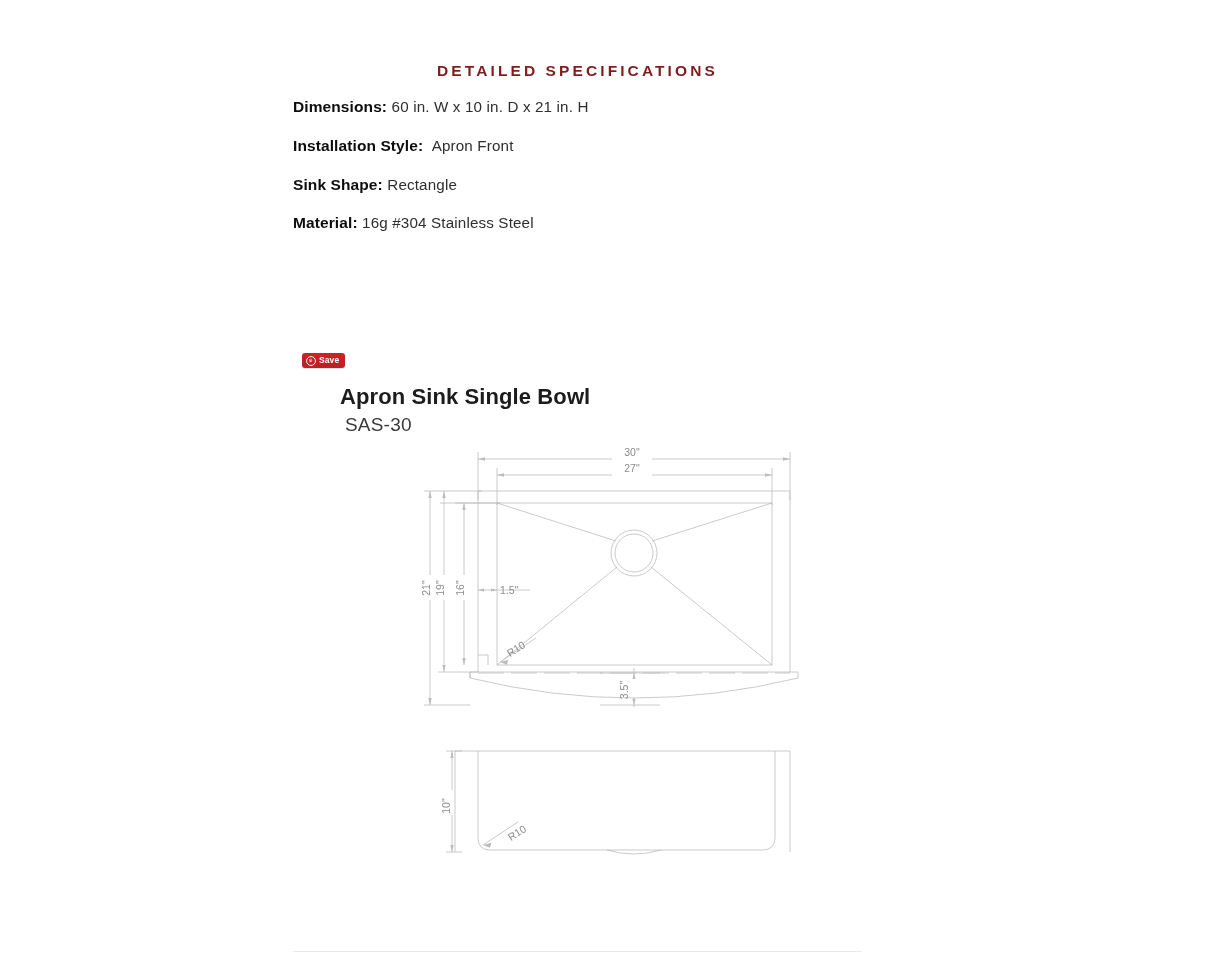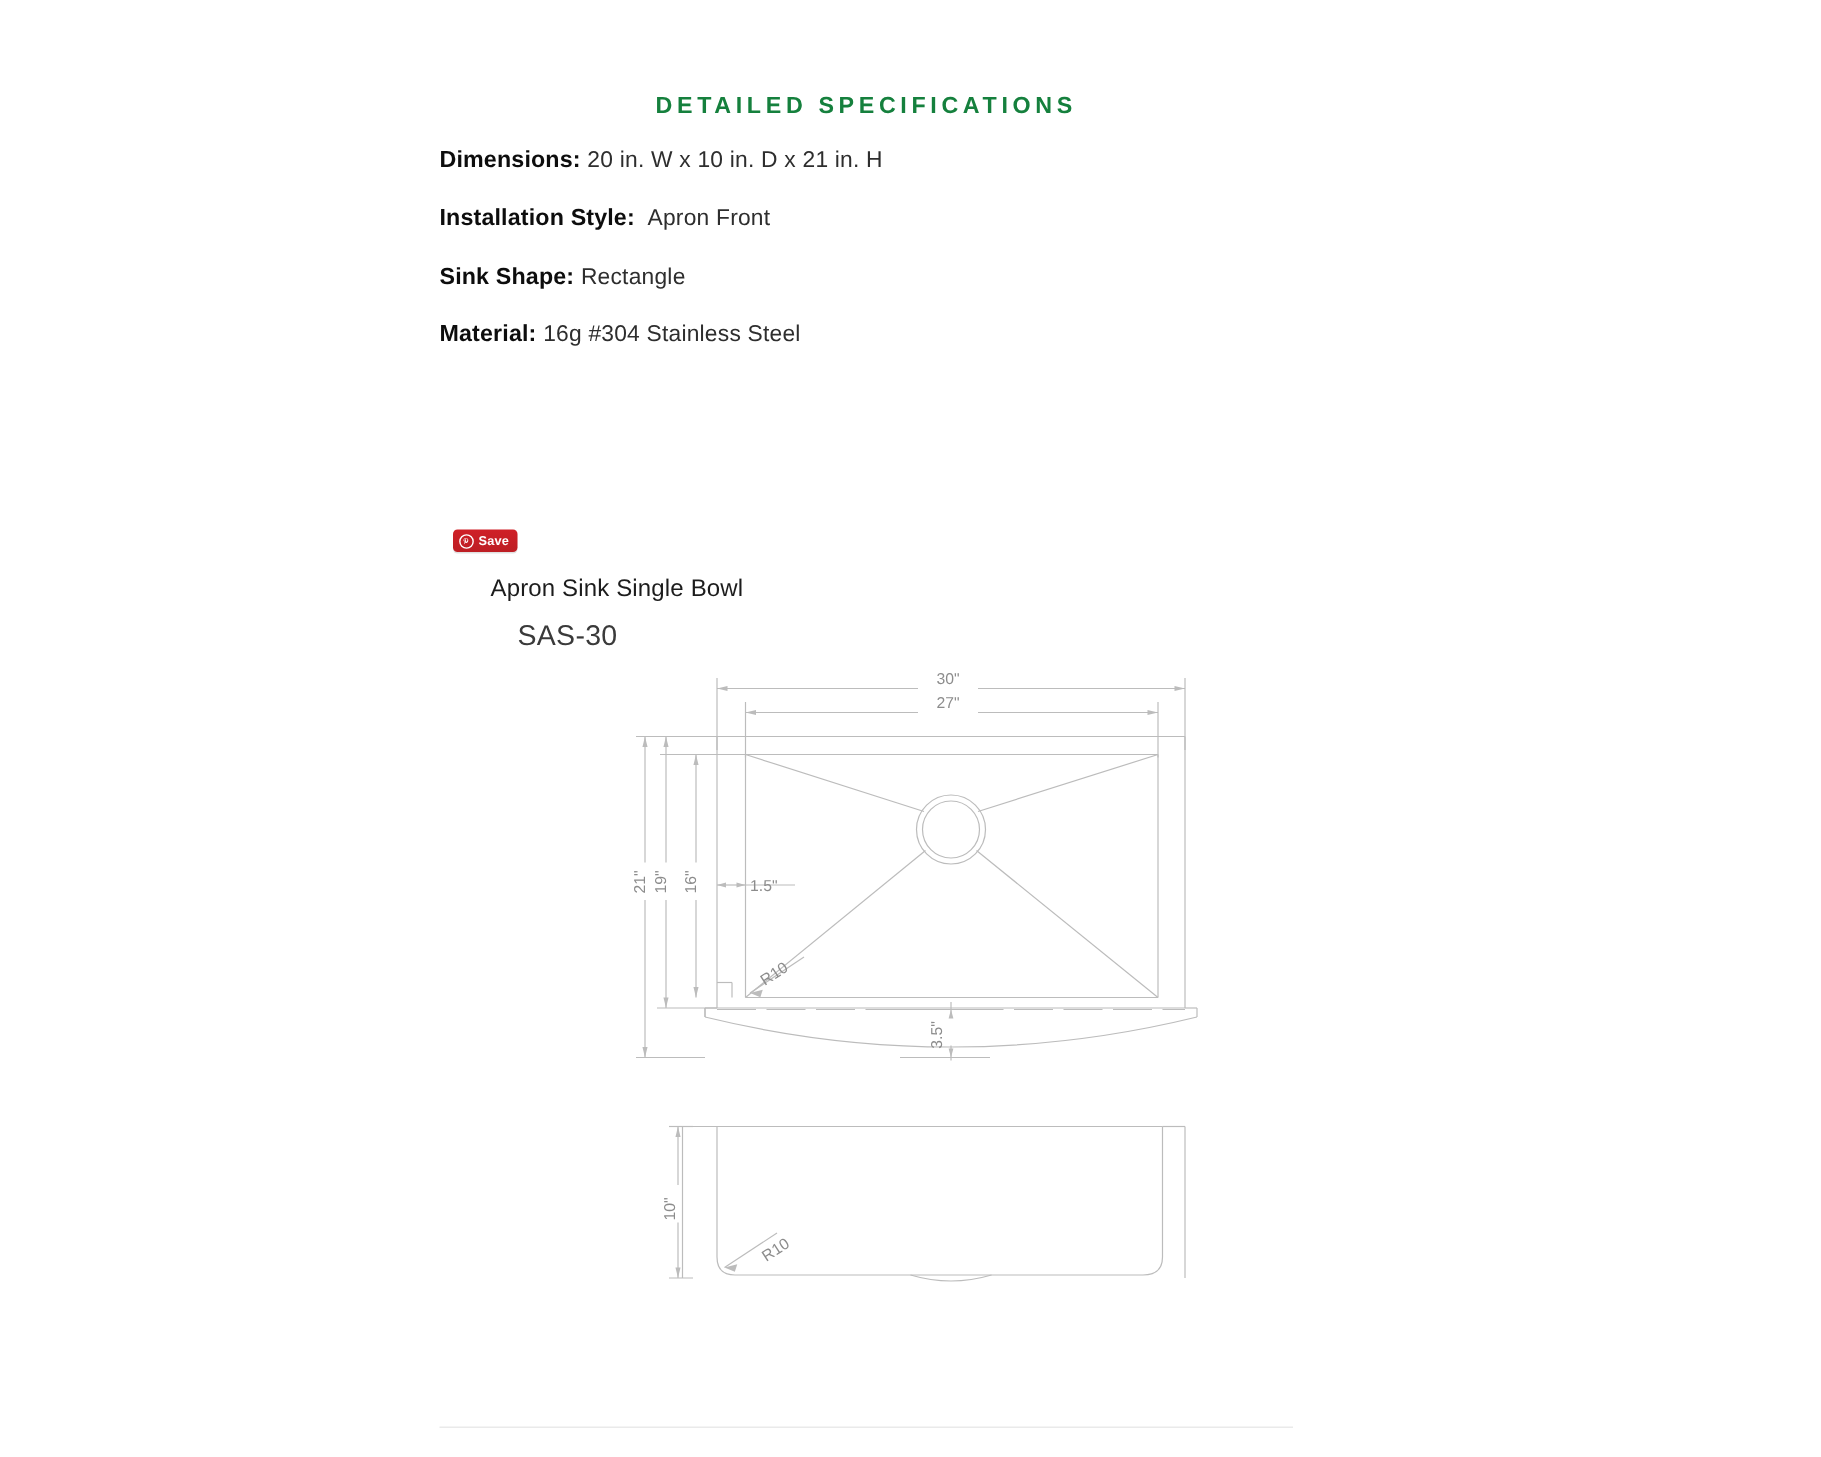--- a/index.html
+++ b/index.html
@@ -19,21 +19,21 @@
 
   
   .spec-title {
     position: absolute;
     left: 293px; top: 62px;
     width: 569px;
     text-align: center;
     font-size: 15.5px;
     font-weight: 700;
     letter-spacing: 3.1px;
-    color: #15803d;
+    color: #7f1d1d;
   }
 
   
   .spec-list {
     position: absolute;
     left: 293px; top: 99px;
     width: 600px;
   }
   .spec-row {
     height: 38.8px;
@@ -79,23 +79,23 @@
     color: #ffffff;
     font-size: 8.5px;
     font-weight: 700;
     letter-spacing: 0.1px;
     line-height: 1;
   }
 
   
   .product-name {
     position: absolute;
-    left: 327px; top: 384px;
-    font-size: 16px;
-    font-weight: 400;
+    left: 340px; top: 384px;
+    font-size: 22px;
+    font-weight: 700;
     color: #1c1c1c;
     letter-spacing: 0.1px;
   }
   .product-sku {
     position: absolute;
     left: 345px; top: 414px;
     font-size: 19px;
     font-weight: 400;
     color: #3a3a3a;
     letter-spacing: 0.2px;
@@ -120,21 +120,21 @@
 <body>
 
 <div id="page">
 
   <div class="spec-title">DETAILED SPECIFICATIONS</div>
 
   <div class="spec-list">
 
     <div class="spec-row">
       <span class="spec-label">Dimensions:</span>
-      <span class="spec-value">20 in. W x 10 in. D x 21 in. H</span>
+      <span class="spec-value">60 in. W x 10 in. D x 21 in. H</span>
     </div>
 
     <div class="spec-row">
       <span class="spec-label">Installation Style:</span>
       <span class="spec-value gap-wide">Apron Front</span>
     </div>
 
 
     <div class="spec-row">
       <span class="spec-label">Sink Shape:</span>

